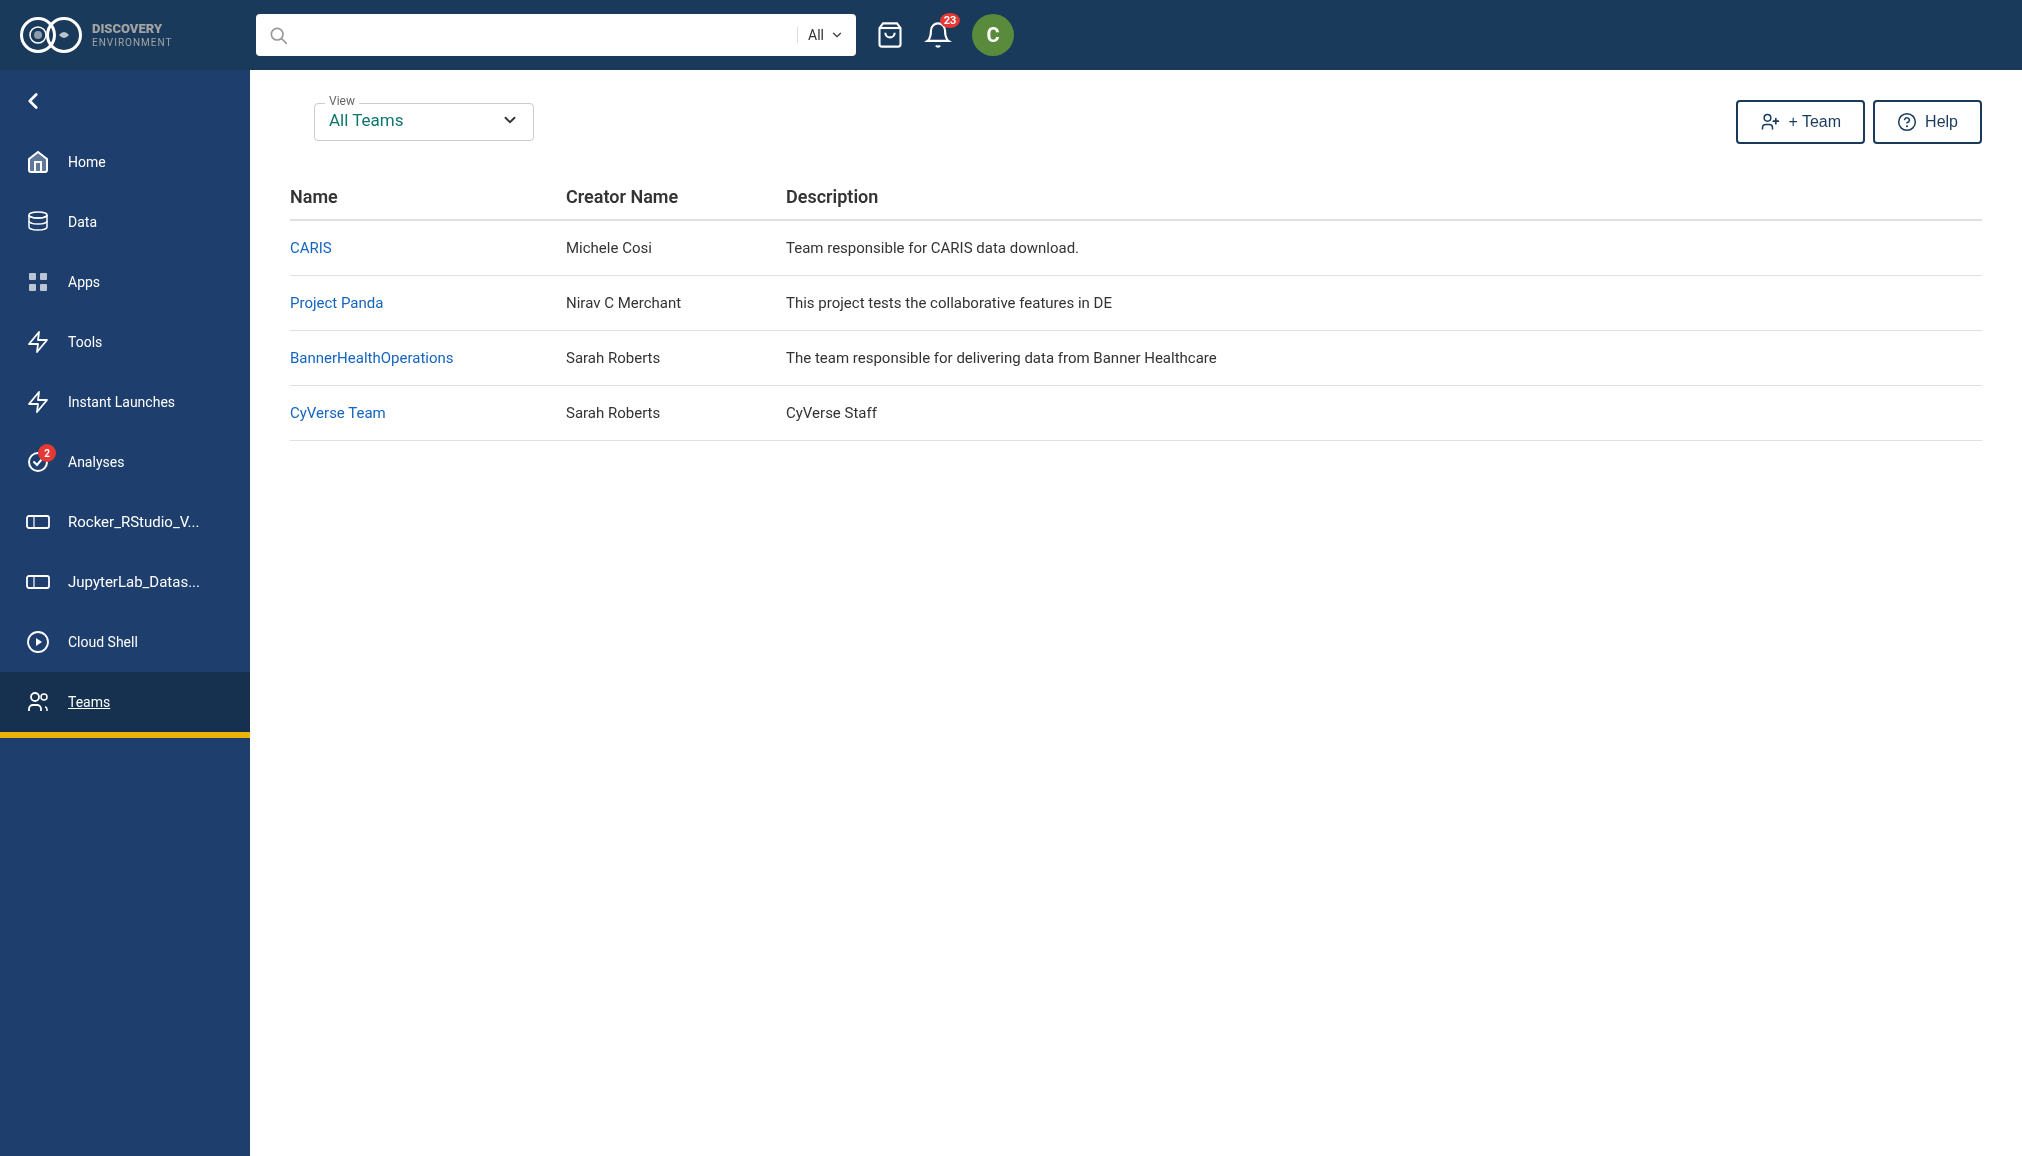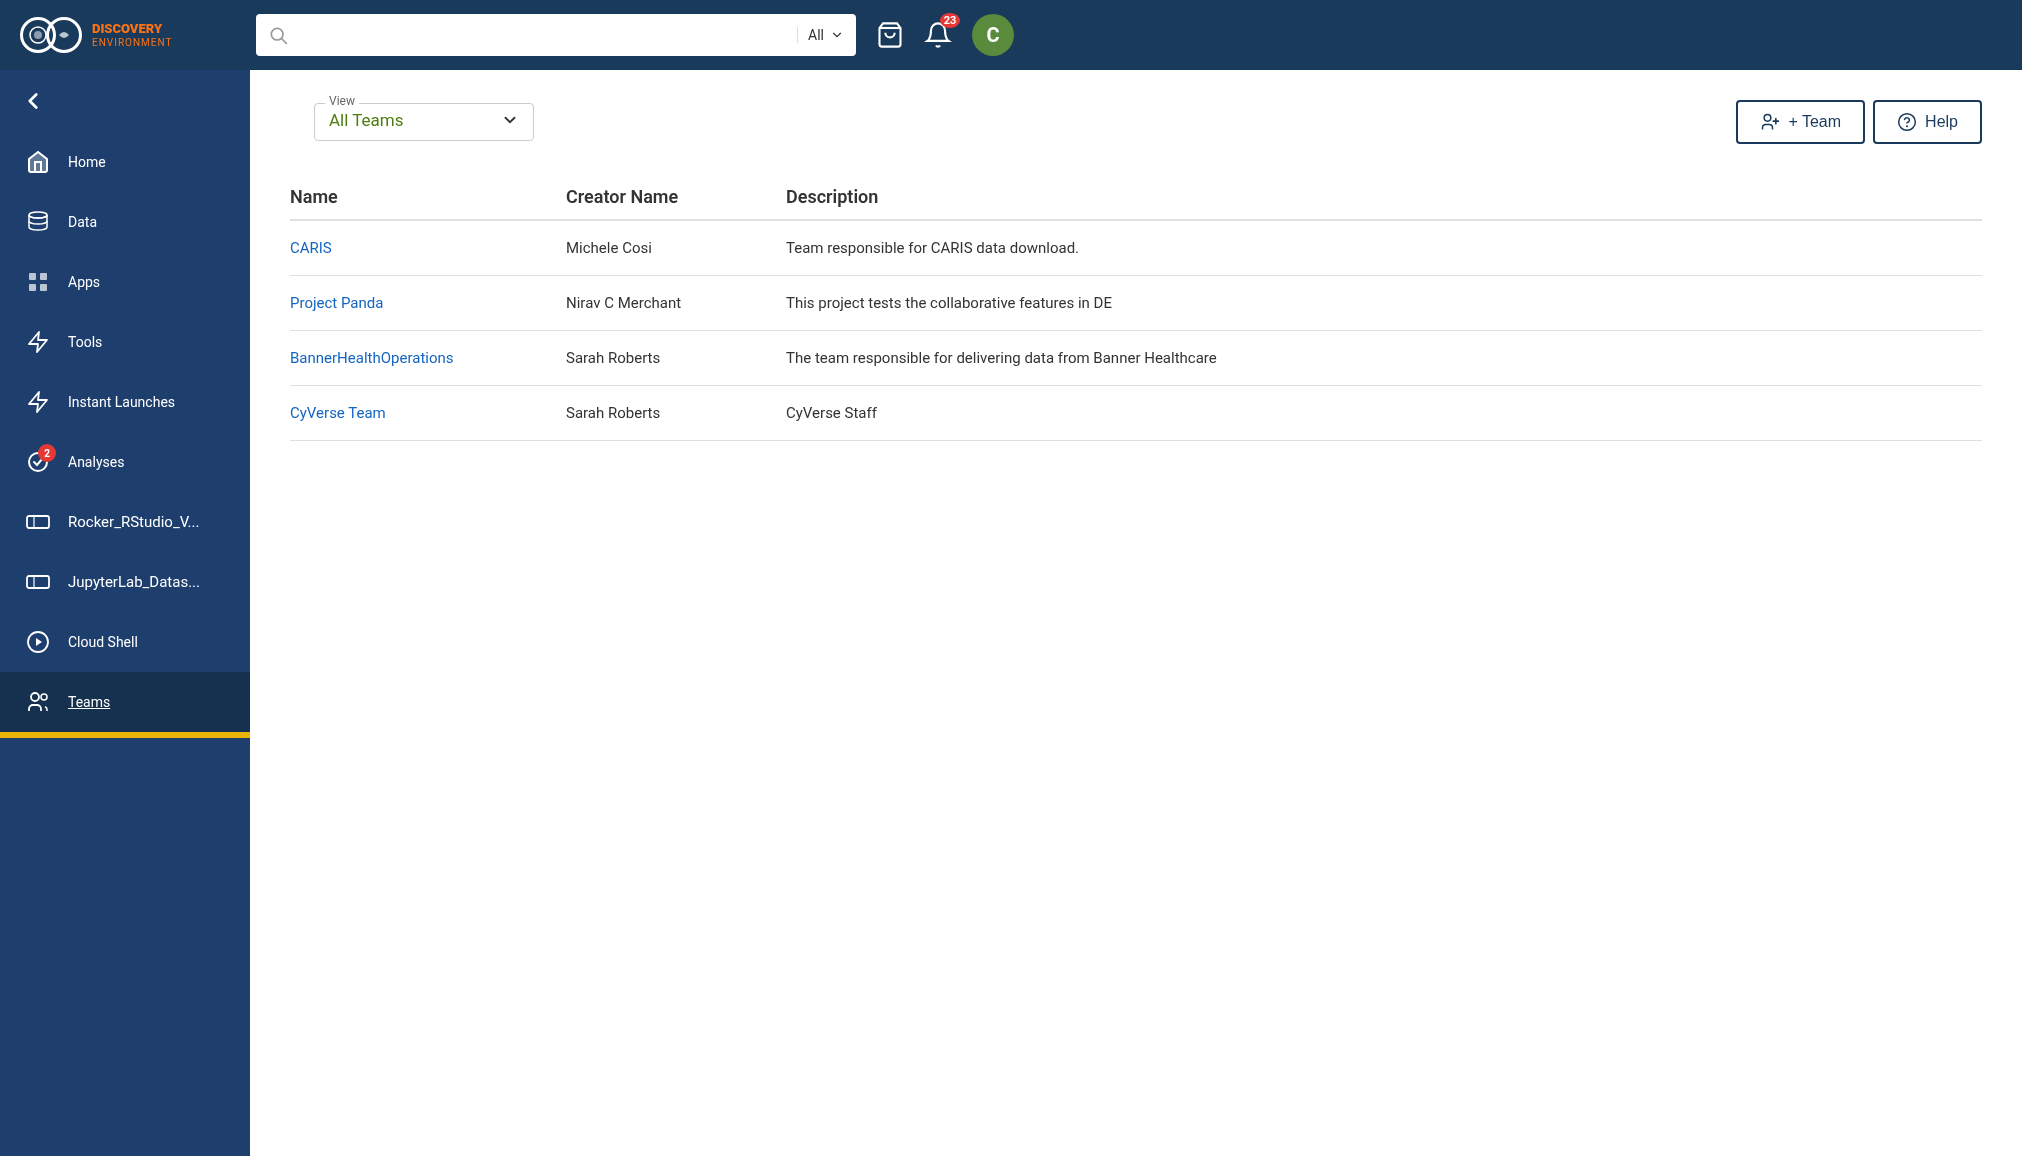--- a/index.html
+++ b/index.html
@@ -11,21 +11,21 @@
       display: flex;
       align-items: center;
       height: 70px;
       padding: 0 20px;
       flex-shrink: 0;
     }
     .logo-area {
       display: flex;
       align-items: center;
       gap: 10px;
-      color: #f97316;
+      color: #a3a3a3;
       min-width: 200px;
     }
     .logo-circles {
       display: flex;
       align-items: center;
     }
     .logo-circle {
       width: 36px;
       height: 36px;
       border: 3px solid white;
@@ -212,21 +212,21 @@
       background: white;
       padding: 0 4px;
       font-size: 12px;
       color: #666;
     }
     .view-select {
       display: flex;
       align-items: center;
       justify-content: space-between;
       font-size: 17px;
-      color: #4d7c0f;
+      color: #0f766e;
       cursor: pointer;
     }
 
     .action-buttons {
       display: flex;
       gap: 8px;
     }
     .btn-team {
       display: flex;
       align-items: center;

